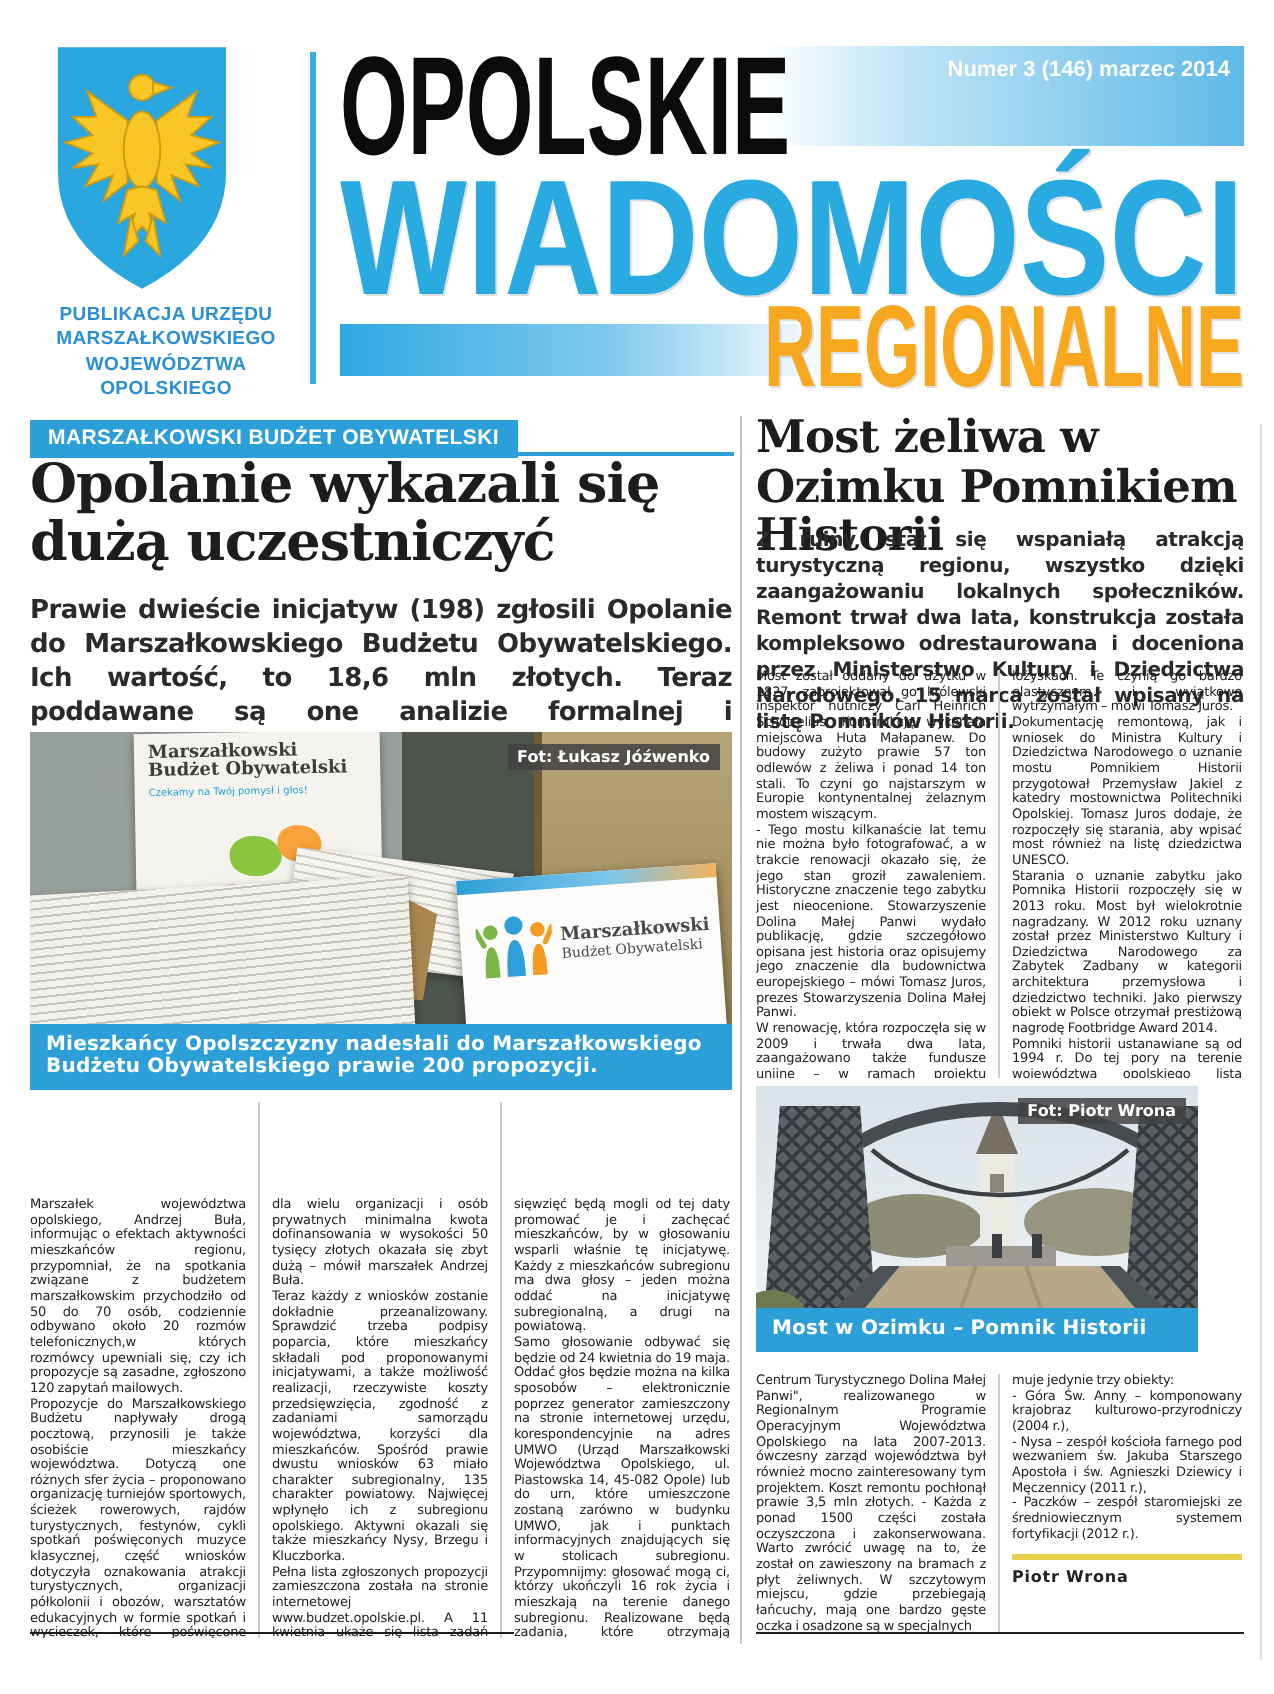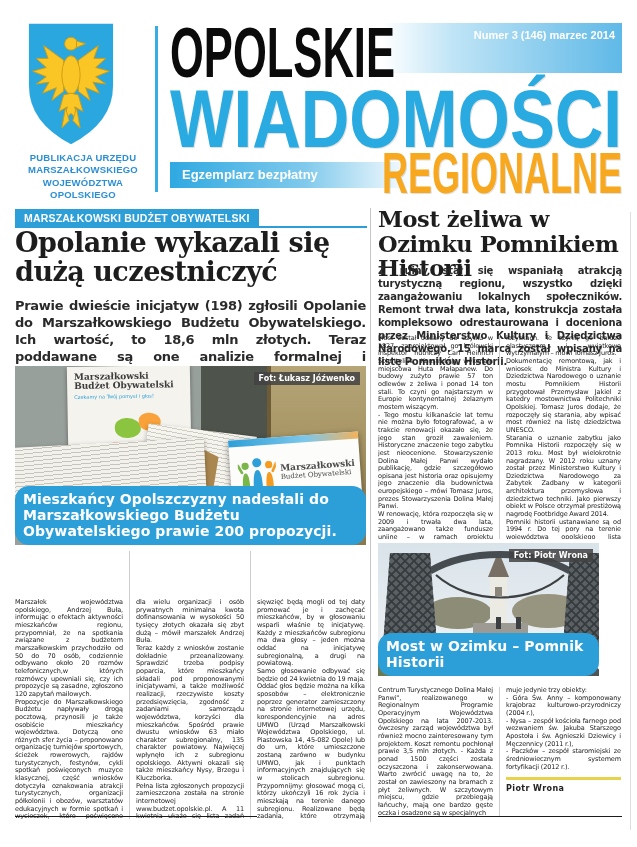--- a/index.html
+++ b/index.html
@@ -13,42 +13,42 @@
      color:#2b8fd3;white-space:pre-line;letter-spacing:.2px;}
   .hdr-divider{position:absolute;left:155px;top:26px;width:3px;height:166px;background:#39ace3;}
   .masthead{position:absolute;left:170px;top:16px;width:452px;height:198px;}
   .band-top{position:absolute;left:212px;top:7px;right:0;height:50px;
      background:linear-gradient(90deg,rgba(191,228,246,0) 0%,#bfe4f6 30%,#5fb9e7 100%);}
   .issue-text{position:absolute;top:13px;right:7px;color:#fff;
      font-family:"Liberation Sans",sans-serif;font-weight:bold;font-size:11px;}
   .band-free{position:absolute;left:0;top:146px;width:244px;height:26px;
      background:linear-gradient(90deg,#2fa9e1 0%,#7fc9ec 55%,rgba(225,242,250,0) 100%);}
   .band-free div{padding-left:12px;line-height:26px;color:#fff;
-     font-family:"Liberation Sans",sans-serif;font-weight:bold;font-size:13px;}
+     font-family:"Liberation Sans",sans-serif;font-weight:bold;font-size:13px;margin-top:20px;}
   svg.mh{position:absolute;left:0;top:0;overflow:visible;}
 
   
   .v-split{position:absolute;left:370px;top:208px;width:1px;height:614px;background:#c6c6c6;}
   .page-edge{position:absolute;left:630px;top:212px;width:1px;height:618px;background:#dedede;}
   .rule{position:absolute;height:1px;background:#1b1b1b;}
 
   
   .tagline{position:absolute;left:15px;top:207px;width:352px;border-bottom:2px solid #2d9fd8;height:19px;}
   .tag{display:inline-block;background:#2d9fd8;color:#fff;font-family:"Liberation Sans",sans-serif;
      font-weight:bold;font-size:10.5px;padding:3px 9px 4px;letter-spacing:.2px;}
   .headline{font-family:"DejaVu Serif",serif;font-weight:bold;color:#1d1d1d;}
   .hl-left{position:absolute;left:15px;top:229px;width:356px;font-size:27px;line-height:1.06;letter-spacing:-.5px;}
   .lead{font-weight:bold;color:#2a2a2a;text-align:justify;}
   .lead-left{position:absolute;left:15px;top:297px;width:351px;font-size:13px;line-height:1.32;letter-spacing:-.3px;}
 
   .photo{overflow:hidden;}
   .photo-credit{position:absolute;top:6px;right:6px;background:rgba(66,66,66,.85);color:#fff;
      font-size:8px;font-weight:bold;padding:2px 5px;z-index:6;}
   .photo-caption{position:absolute;left:0;right:0;bottom:0;background:#2d9fd8;color:#fff;
-     font-weight:bold;font-size:14px;padding:5px 8px 6px;z-index:6;letter-spacing:.1px;border-radius:14px;}
+     font-weight:bold;font-size:10px;padding:5px 8px 6px;z-index:6;letter-spacing:.1px;}
 
   
   .ph-left{position:absolute;left:15px;top:366px;width:351px;height:179px;background:#98a09b;}
   .cabinet{position:absolute;right:0;top:0;width:27%;height:100%;
      background:linear-gradient(180deg,#b5a577 0%,#a3905f 55%,#8a774a 100%);border-left:4px solid #6e5c38;}
   .doorpanel{position:absolute;left:53%;top:0;width:22%;height:100%;background:#4e544c;}
   .poster{position:absolute;left:15%;top:0;width:35%;height:77%;background:#f4f3ee;
      transform:rotate(-1deg);padding:6px 7px;box-sizing:border-box;box-shadow:0 1px 4px rgba(0,0,0,.4);}
   .poster-title{font-family:"DejaVu Serif",serif;font-weight:bold;font-size:9px;line-height:1.05;color:#3c3c3c;}
   .poster-sub{font-size:5px;color:#2d9fd8;margin-top:2px;}

